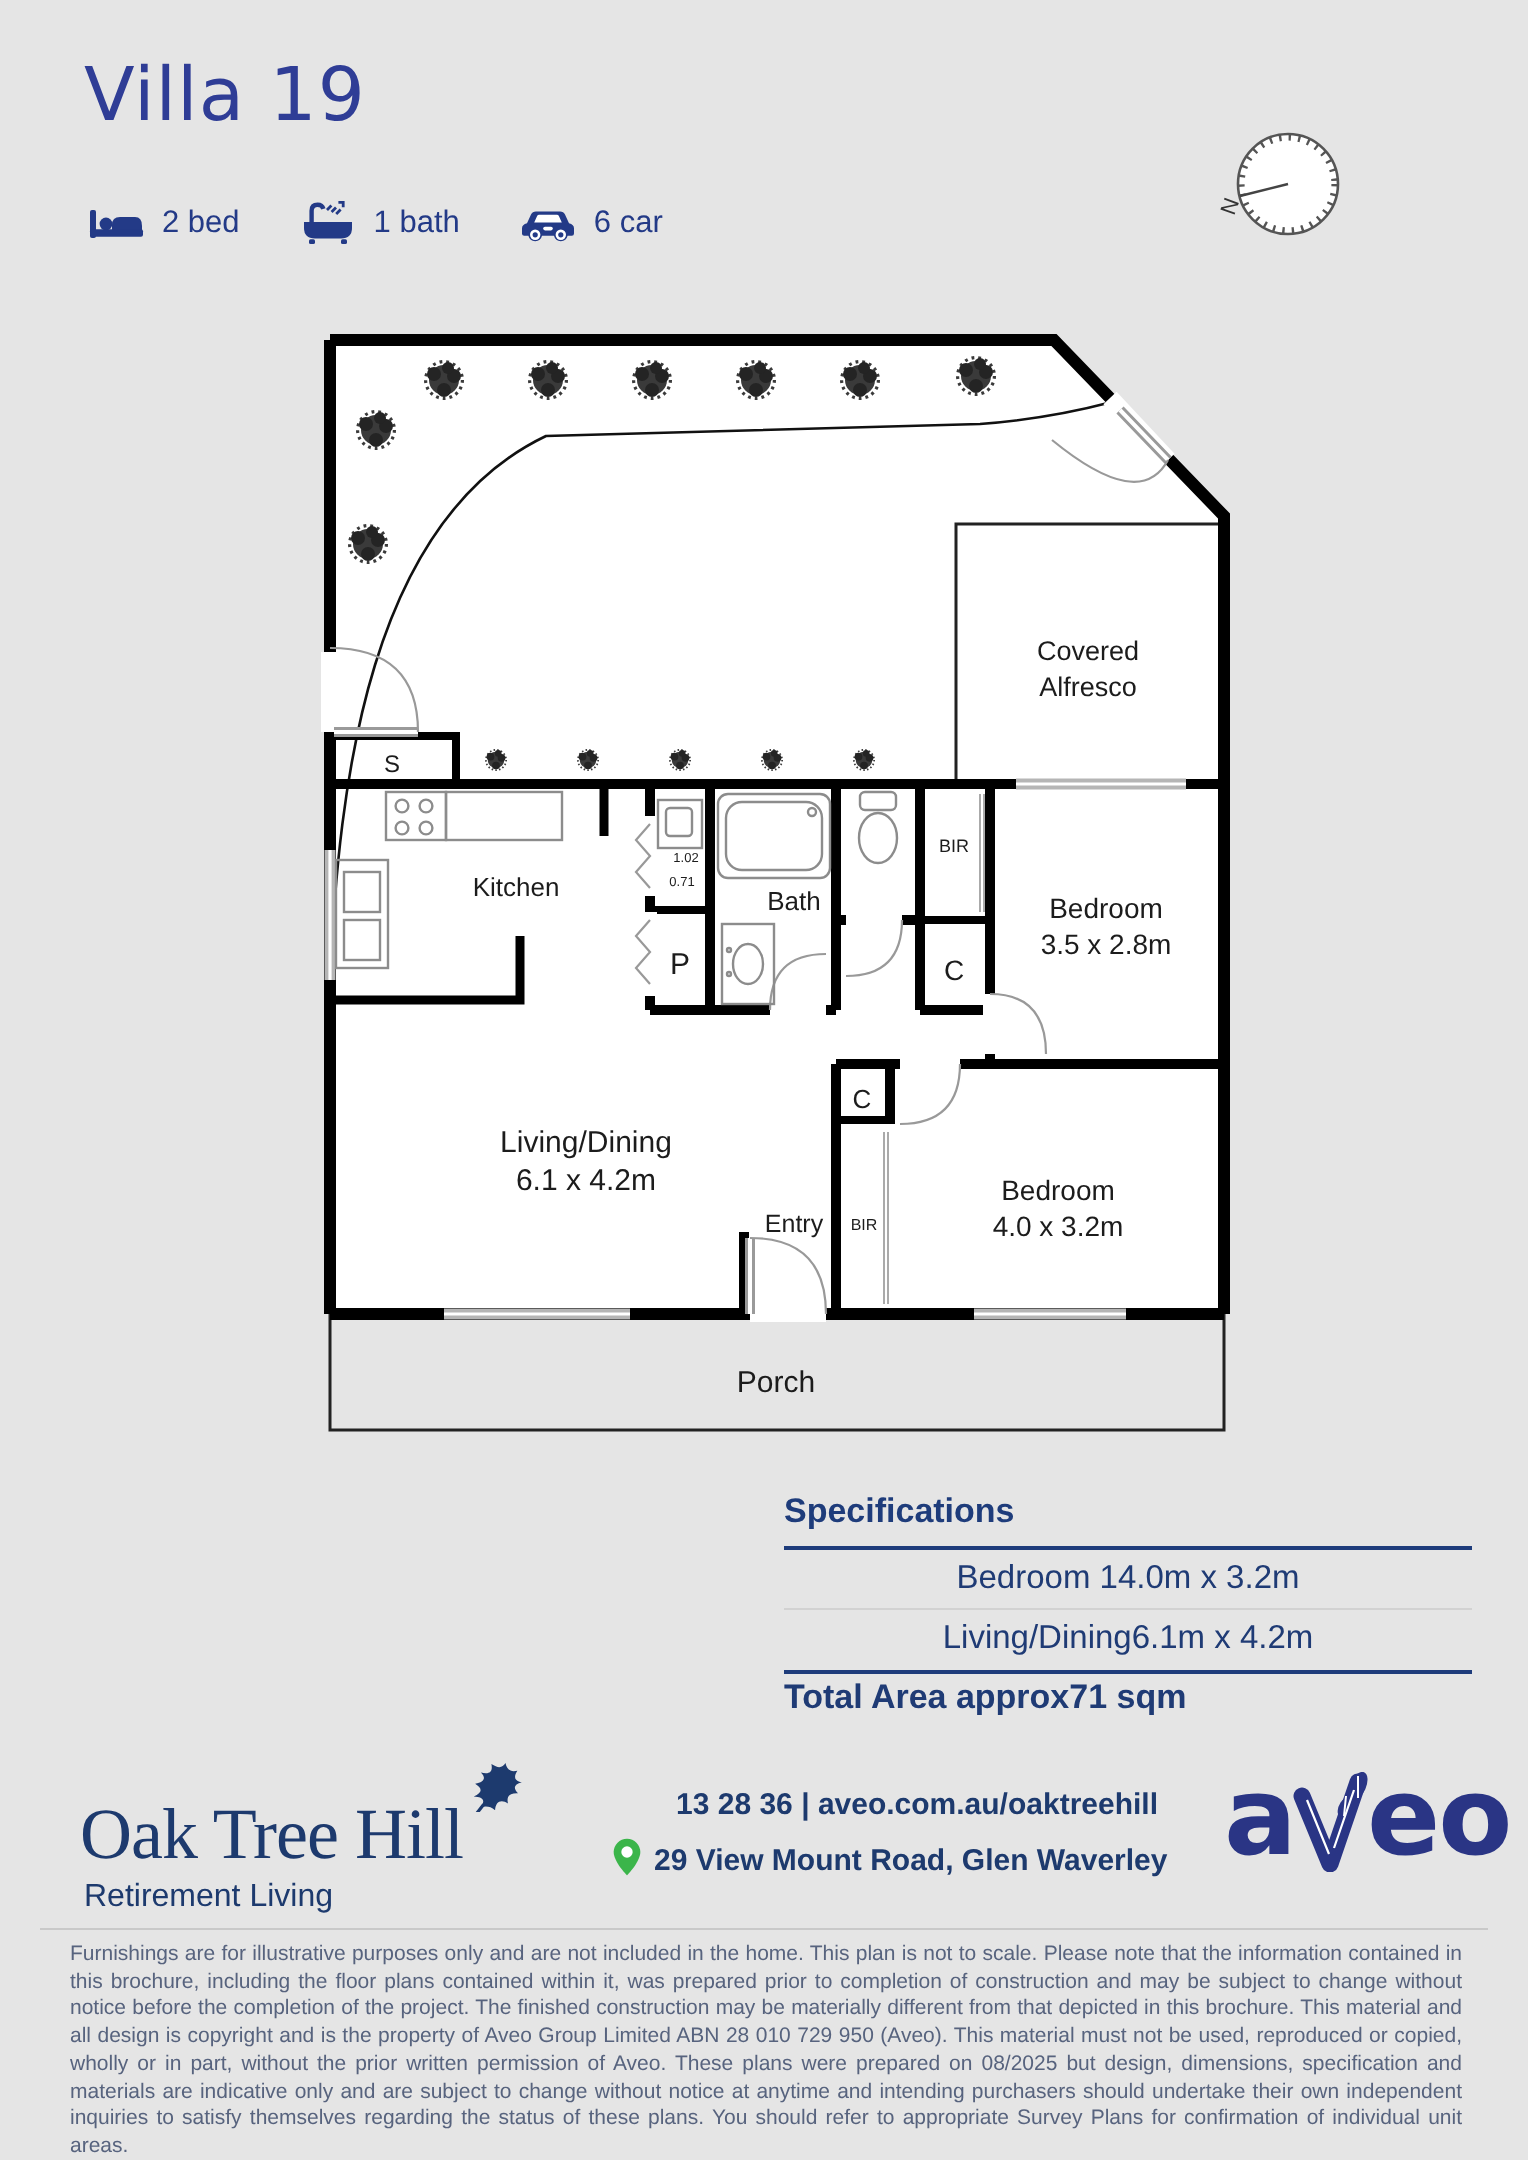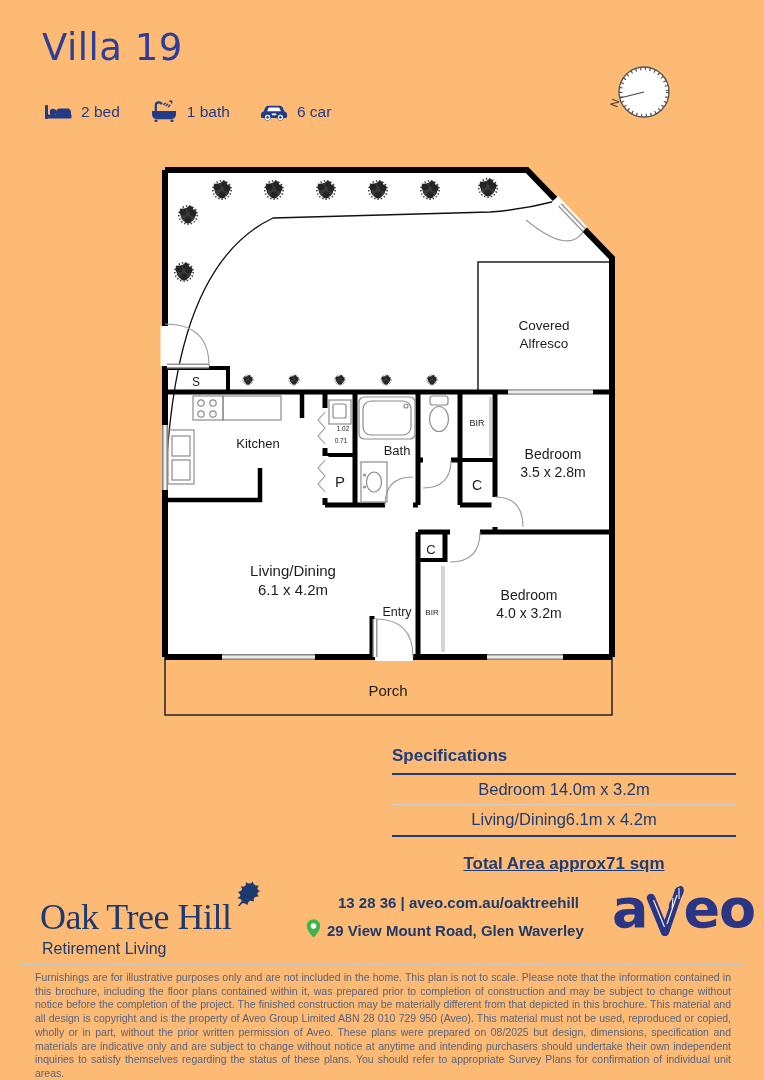--- a/index.html
+++ b/index.html
@@ -1,16 +1,16 @@
 <!DOCTYPE html>
 <html><head>
 <meta charset="utf-8">
 <style>
   html,body{margin:0;padding:0;background:#fff;}
-  .page{position:relative;width:764px;height:1080px;background:#fdba74;overflow:hidden;
+  .page{position:relative;width:764px;height:1080px;background:#e5e5e5;overflow:hidden;
         font-family:"Liberation Sans",sans-serif;}
   .abs{position:absolute;}
 
   
   .title{left:42px;top:26px;font-family:"DejaVu Sans",sans-serif;font-size:37px;
          color:#2f3d96;letter-spacing:.5px;}
   .features{left:44px;top:100px;display:flex;align-items:center;gap:30px;}
   .feature{display:flex;align-items:center;gap:9px;color:#233a87;font-size:15.5px;}
   .feature svg{display:block;}
 
@@ -21,22 +21,22 @@
   .plan{left:155px;top:160px;}
   .plan text{font-family:"Liberation Sans",sans-serif;fill:#1c1c1c;}
 
   
   .specs{left:392px;top:746px;width:344px;color:#1f3b75;}
   .specs .head{font-size:17px;font-weight:bold;color:#1e3c7b;padding-bottom:7px;
                border-bottom:2.5px solid #1e3c7b;}
   .specs .row{display:flex;justify-content:center;font-size:16.5px;
               padding:5px 0 5px 0;border-bottom:1px solid #d2d2d2;}
   .specs .row.last{border-bottom:none;}
-  .specs .total{display:flex;justify-content:center;font-size:17px;font-weight:bold;
-                border-top:2.5px solid #1e3c7b;padding-top:17px;margin-top:1px;text-decoration:underline;}
+  .specs .total{display:flex;justify-content:flex-start;font-size:17px;font-weight:bold;
+                border-top:2.5px solid #1e3c7b;padding-top:2px;margin-top:1px;}
 
   
   .footer-rule{left:20px;top:964px;width:724px;border-top:1px solid #c9c9c9;height:0;}
   .oak-name{left:40px;top:896px;font-family:Liberation Serif, serif;font-size:36px;
             color:#1d3a6e;letter-spacing:-.5px;}
   .oak-leaf{left:232px;top:880px;}
   .oak-tag{left:42px;top:940px;font-size:16px;color:#1d3a6e;}
   .contact{left:306px;top:894px;color:#1d3a6e;font-weight:bold;font-size:15px;}
   .contact .line1{margin-left:32px;}
   .contact .line2{display:flex;align-items:center;gap:6px;margin-top:7px;}

